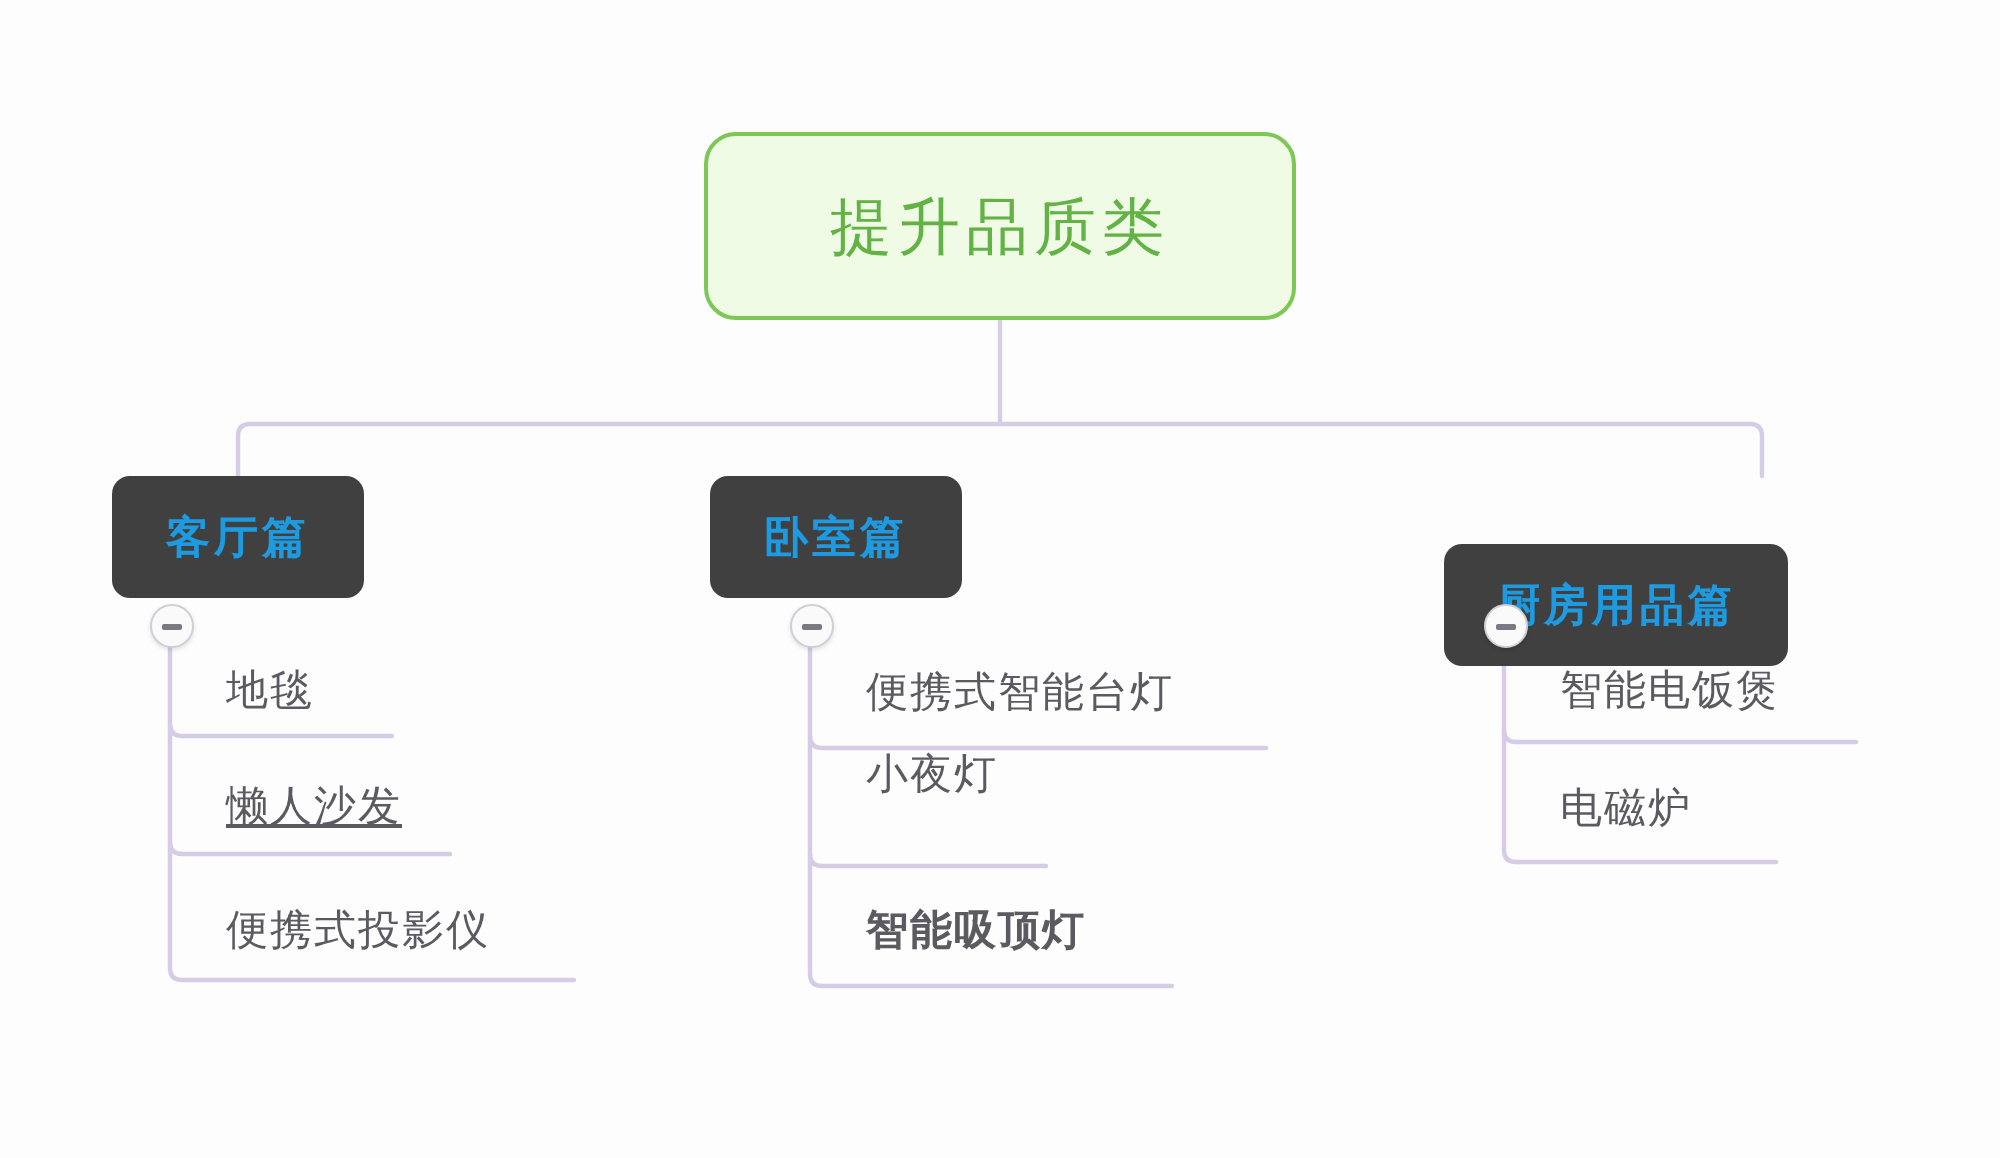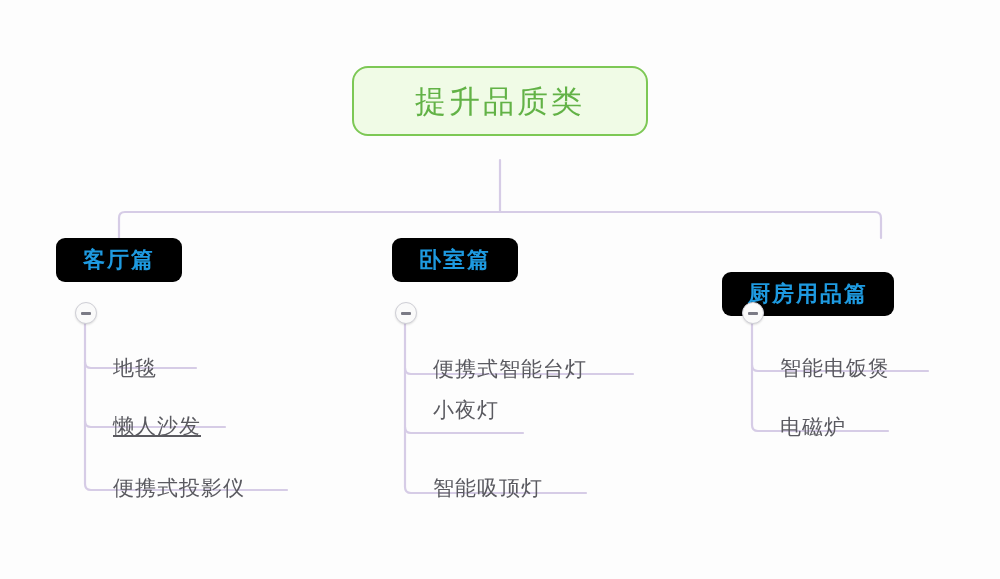--- a/index.html
+++ b/index.html
@@ -26,58 +26,58 @@
     height: 579px;
     pointer-events: none;
   }
 
   
   .root-node {
     position: absolute;
     left: 352px;
     top: 66px;
     width: 296px;
-    height: 70px;
+    height: 94px;
     box-sizing: border-box;
     background: #f0fbe6;
     border: 2px solid #7dc855;
     border-radius: 16px;
     display: flex;
     align-items: center;
     justify-content: center;
   }
   .root-label {
     font-size: 31px;
     color: #62b246;
     letter-spacing: 3px;
     line-height: 1;
     white-space: nowrap;
   }
 
   
   .branch-node {
     position: absolute;
     box-sizing: border-box;
-    background: #000000;
+    background: #404040;
     border-radius: 9px;
     display: flex;
     align-items: center;
     justify-content: center;
-    height: 44px;
+    height: 61px;
   }
   .branch-label {
     font-size: 22px;
     color: #1e9ae0;
     font-weight: bold;
     letter-spacing: 2px;
     white-space: nowrap;
     line-height: 1;
   }
   .branch-1 { left: 56px;  top: 238px; width: 126px; }
-  .branch-2 { left: 392px; top: 238px; width: 126px; }
+  .branch-2 { left: 355px; top: 238px; width: 126px; }
   .branch-3 { left: 722px; top: 238px; width: 172px; margin-top: 34px; }
 
   
   .collapse-btn {
     position: absolute;
     width: 22px;
     height: 22px;
     box-sizing: border-box;
     background: #fafafa;
     border: 1px solid #cfcfd6;
@@ -100,21 +100,20 @@
   .btn-3 { left: 742px; top: 302px; }
 
   
   .leaf {
     position: absolute;
     white-space: nowrap;
     font-size: 21px;
     color: #5a5a60;
     line-height: 1;
     letter-spacing: 1px;
-    margin-top: 22px;
   }
 </style>
 </head>
 <body>
 
 <div id="canvas">
 
   <svg id="connectors" viewBox="0 0 1000 579" width="1000" height="579">
     <g fill="none" stroke="#d6cce6" stroke-width="2.2" stroke-linecap="round" stroke-linejoin="round">
 
@@ -159,18 +158,18 @@
   <div class="collapse-btn btn-3">
     <span class="minus"></span>
   </div>
 
   <div class="leaf" style="left:113px; top:335px;">地毯</div>
   <div class="leaf" style="left:113px; top:393px;text-decoration:underline;">懒人沙发</div>
   <div class="leaf" style="left:433px; top:336px;">便携式智能台灯</div>
 
   <div class="leaf" style="left:113px; top:455px;">便携式投影仪</div>
   <div class="leaf" style="left:433px; top:377px;">小夜灯</div>
-  <div class="leaf" style="left:433px; top:455px;">智能吸顶灯</div>
+  <div class="leaf" style="left:433px; top:455px;font-weight:bold;">智能吸顶灯</div>
 
-  <div class="leaf" style="left:780px; top:335px;">智能电饭煲</div>
+  <div class="leaf" style="left:780px; top:335px;font-family:Liberation Serif, serif;">智能电饭煲</div>
   <div class="leaf" style="left:780px; top:394px;text-align:right;">电磁炉</div>
 
 </div>
 
 </body></html>

